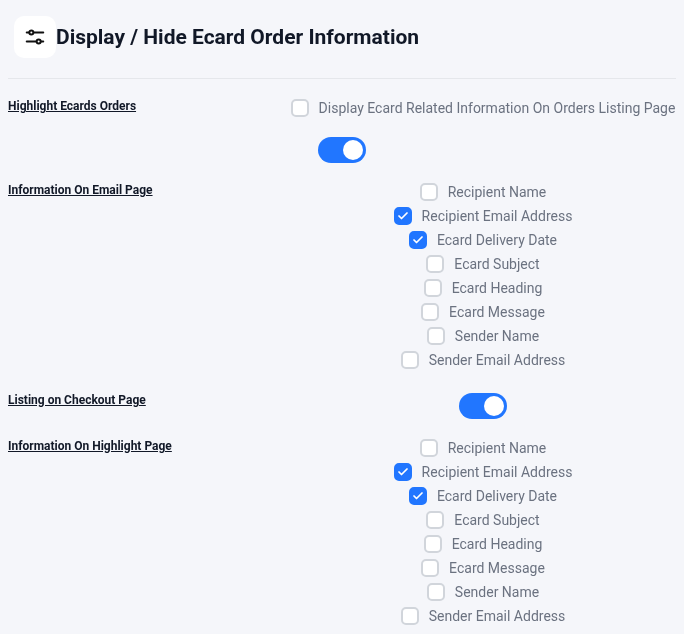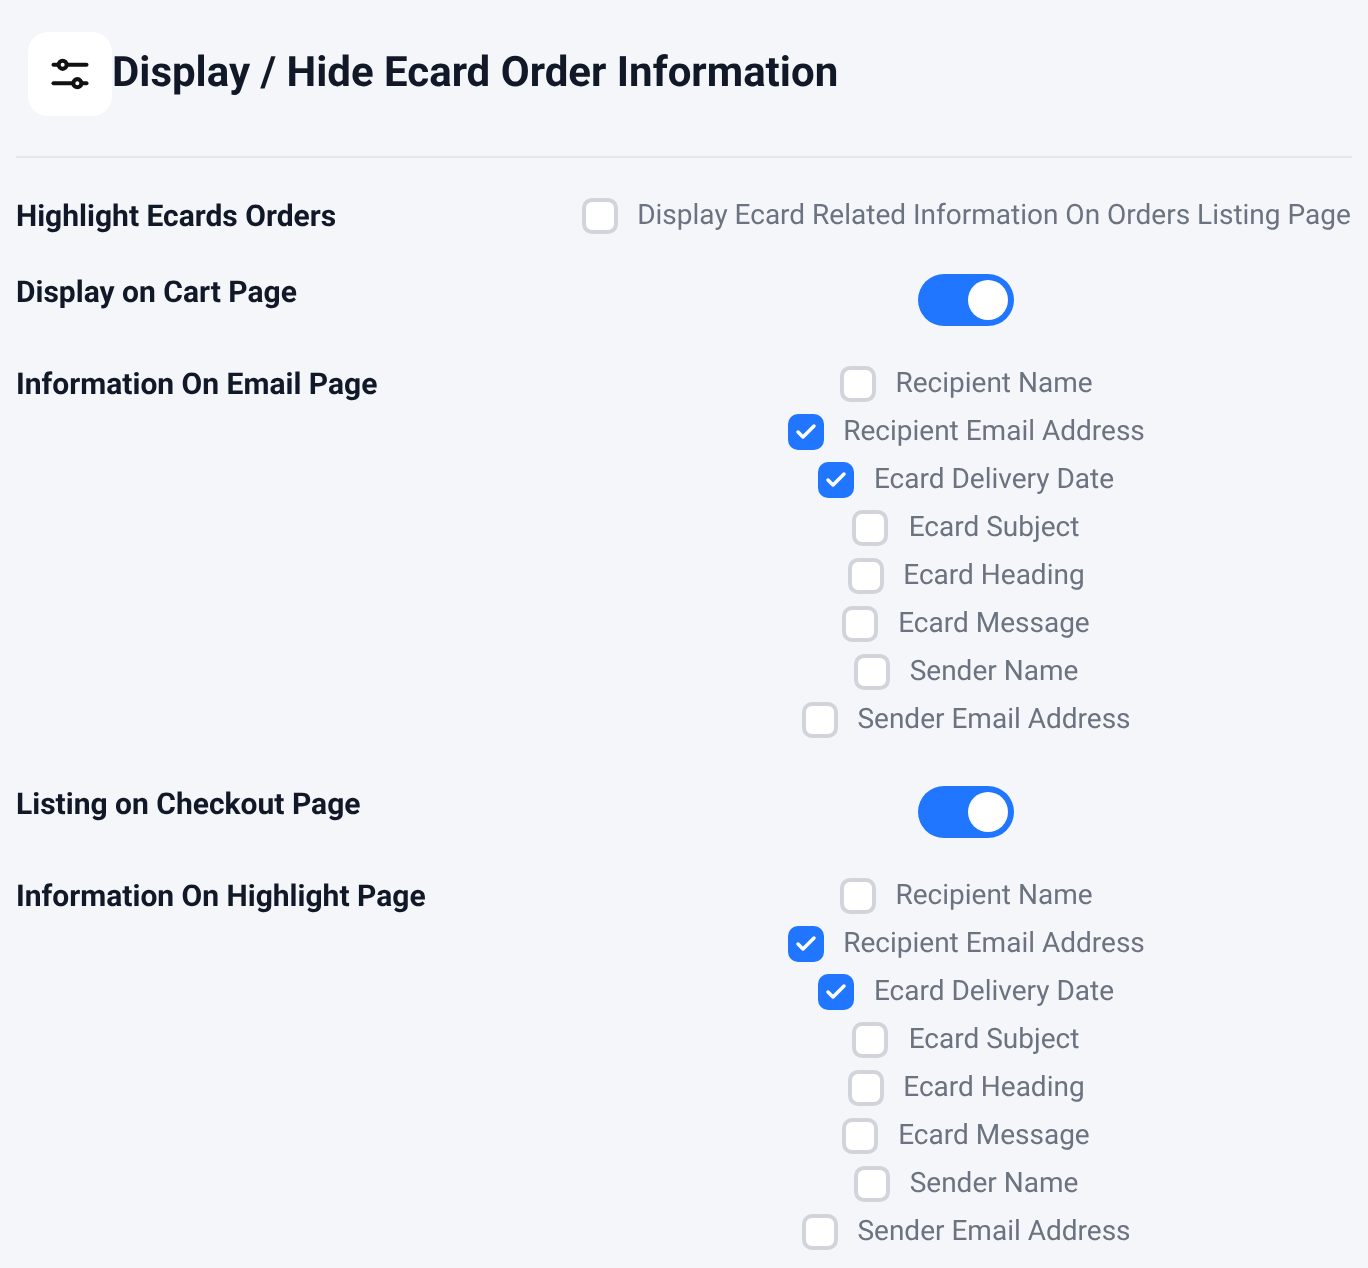--- a/index.html
+++ b/index.html
@@ -42,24 +42,25 @@
       display: flex;
       align-items: flex-start;
       margin-bottom: 20px;
     }
     .row.multi {
       margin-bottom: 24px;
     }
     .label-col {
       width: 282px;
       flex-shrink: 0;
-      font-size: 15px;
+      font-size: 12px;
       font-weight: 700;
       color: #111827;
       padding-top: 0px;
+      text-decoration: underline;
     }
     .control-col {
       flex: 1;
       display: flex;
       flex-direction: column;
       gap: 6px;
       align-items: center;
     }
     .checkbox-item {
       display: flex;
@@ -134,21 +135,20 @@
       <div class="checkbox-item">
         <div class="checkbox">
           
         </div>
         <div class="checkbox-label">Display Ecard Related Information On Orders Listing Page</div>
       </div>
     </div>
   </div>
 
   <div class="row">
-    <div class="label-col">Display on Cart Page</div>
     <div class="control-col">
       <div class="toggle">
         <div class="toggle-knob"></div>
       </div>
     </div>
   </div>
 
   <div class="row multi">
     <div class="label-col">Information On Email Page</div>
     <div class="control-col">

